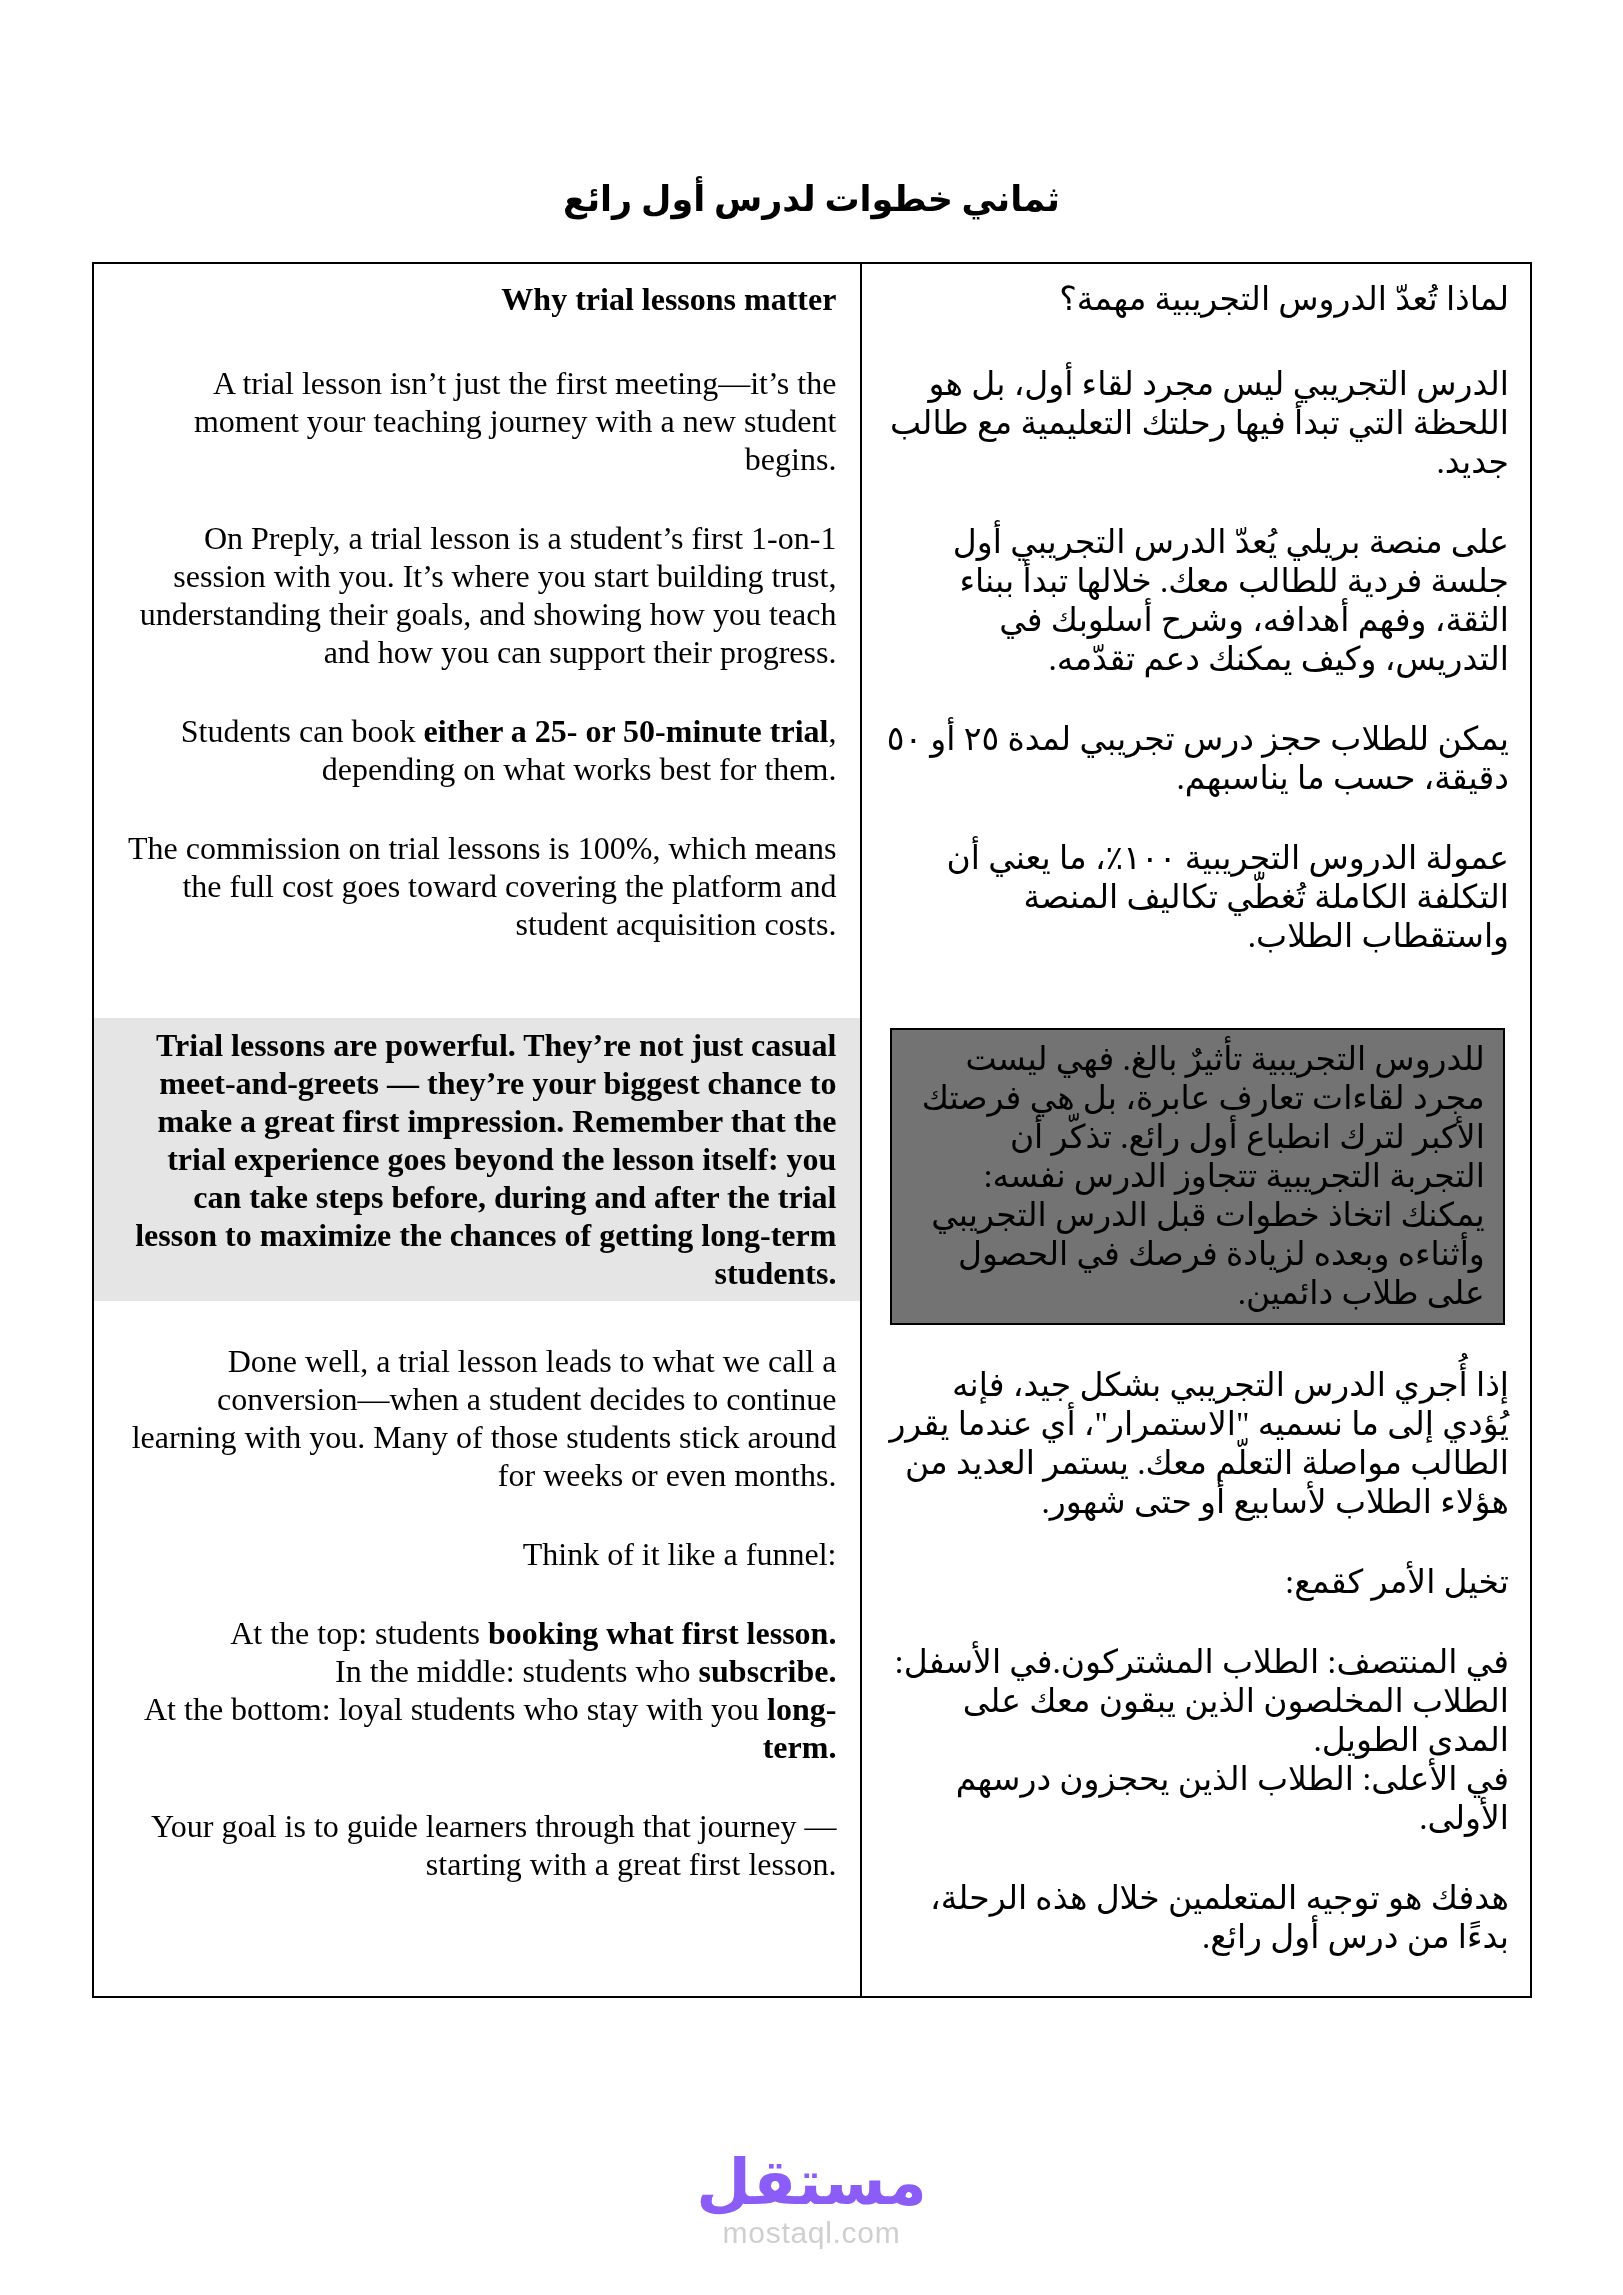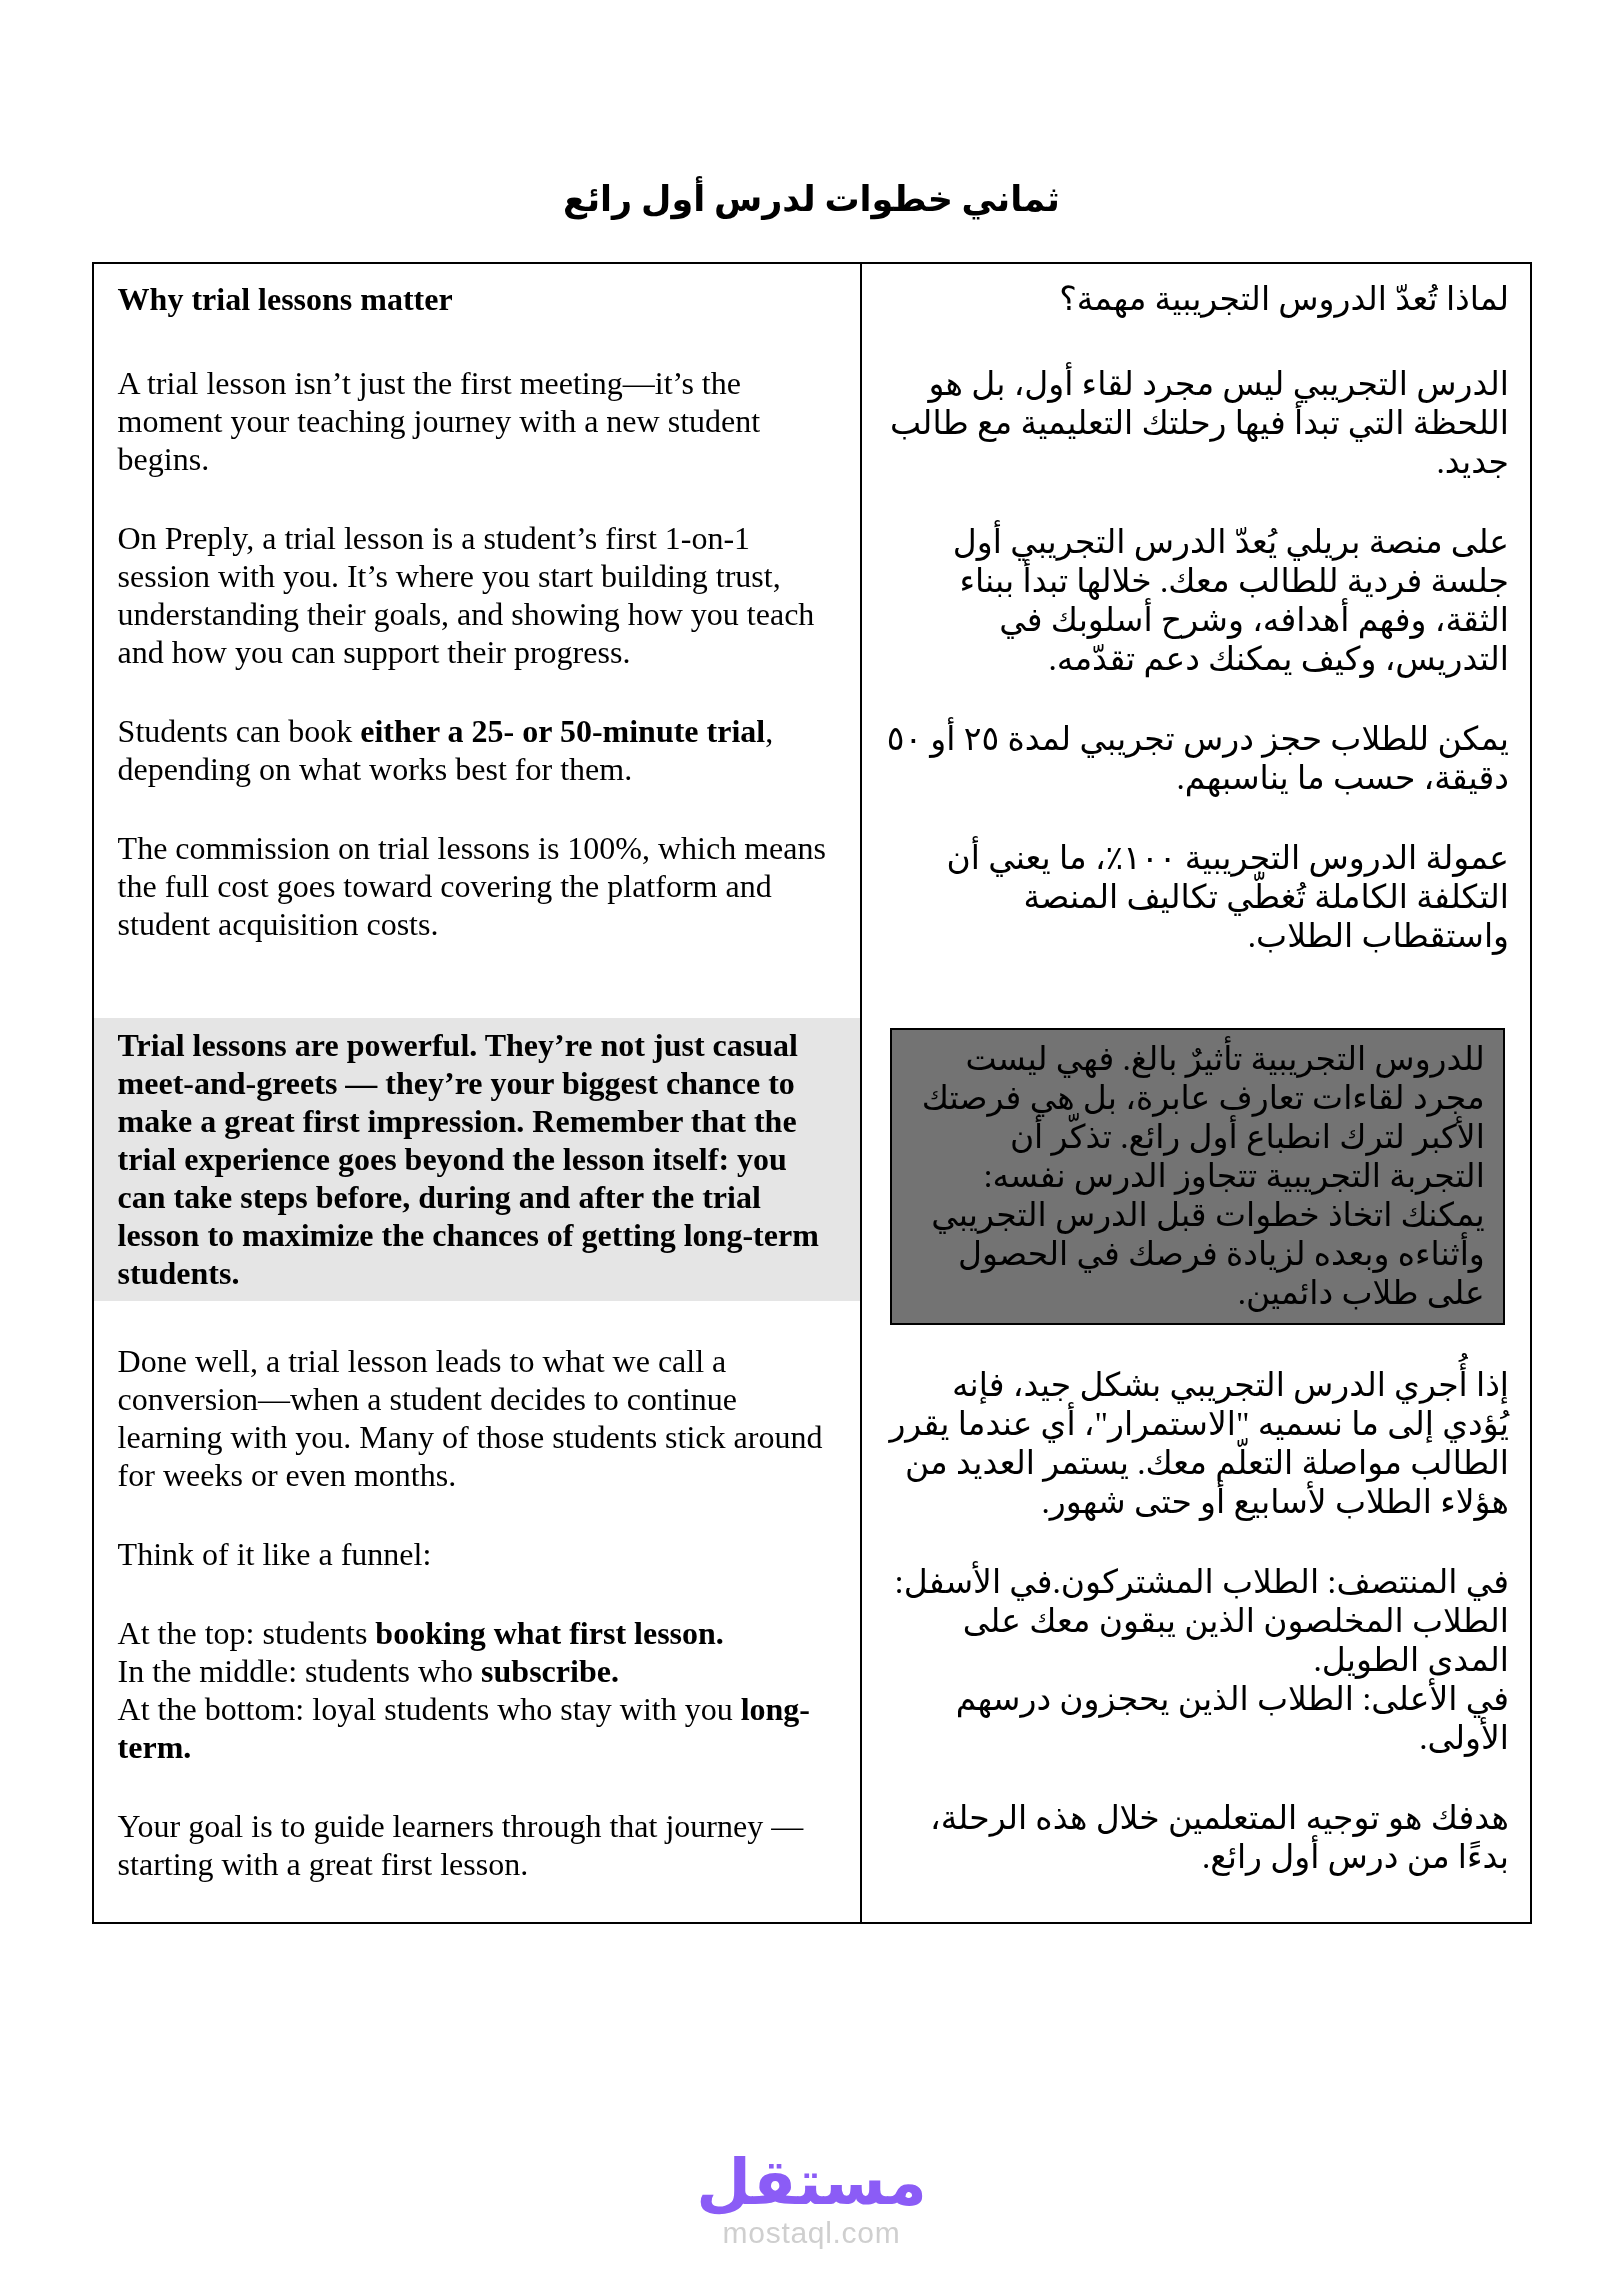--- a/index.html
+++ b/index.html
@@ -38,21 +38,21 @@
     background: #ffffff;
   }
   .cell { box-sizing: border-box; }
   .cell-left {
     width: 768px;
     border-right: 2px solid #000000;
     padding: 16.4px 23.6px 39px 23.6px;
     font-size: 32px;
     line-height: 38px;
     direction: ltr;
-    text-align: left;
+    text-align: right;
   }
   .cell-right {
     flex: 1;
     padding: 16.4px 21px 39px 21px;
     font-size: 33px;
     line-height: 39px;
     direction: rtl;
     text-align: right;
   }
 
@@ -139,20 +139,21 @@
       <p class="para">على منصة بريلي يُعدّ الدرس التجريبي أول جلسة فردية للطالب معك. خلالها تبدأ ببناء الثقة، وفهم أهدافه، وشرح أسلوبك في التدريس، وكيف يمكنك دعم تقدّمه.</p>
 
       <p class="para">يمكن للطلاب حجز درس تجريبي لمدة ٢٥ أو ٥٠ دقيقة، حسب ما يناسبهم.</p>
 
       <p class="para">عمولة الدروس التجريبية ١٠٠٪، ما يعني أن التكلفة الكاملة تُغطّي تكاليف المنصة واستقطاب الطلاب.</p>
 
       <div class="hl-right" style="background: #737373; border-color: rgb(0, 0, 0);">للدروس التجريبية تأثيرٌ بالغ. فهي ليست مجرد لقاءات تعارف عابرة، بل هي فرصتك الأكبر لترك انطباع أول رائع. تذكّر أن التجربة التجريبية تتجاوز الدرس نفسه: يمكنك اتخاذ خطوات قبل الدرس التجريبي وأثناءه وبعده لزيادة فرصك في الحصول على طلاب دائمين.</div>
 
       <p class="para">إذا أُجري الدرس التجريبي بشكل جيد، فإنه يُؤدي إلى ما نسميه "الاستمرار"، أي عندما يقرر الطالب مواصلة التعلّم معك. يستمر العديد من هؤلاء الطلاب لأسابيع أو حتى شهور.</p>
 
+      <p class="para">تخيل الأمر كقمع:</p>
 
       <p class="para">
         <span class="line">في المنتصف: الطلاب المشتركون.في الأسفل: الطلاب المخلصون الذين يبقون معك على المدى الطويل.</span>
         <span class="line">في الأعلى: الطلاب الذين يحجزون درسهم الأولى.</span>
       </p>
 
       <p class="para">هدفك هو توجيه المتعلمين خلال هذه الرحلة، بدءًا من درس أول رائع.</p>
     </div>
 
   </div>

